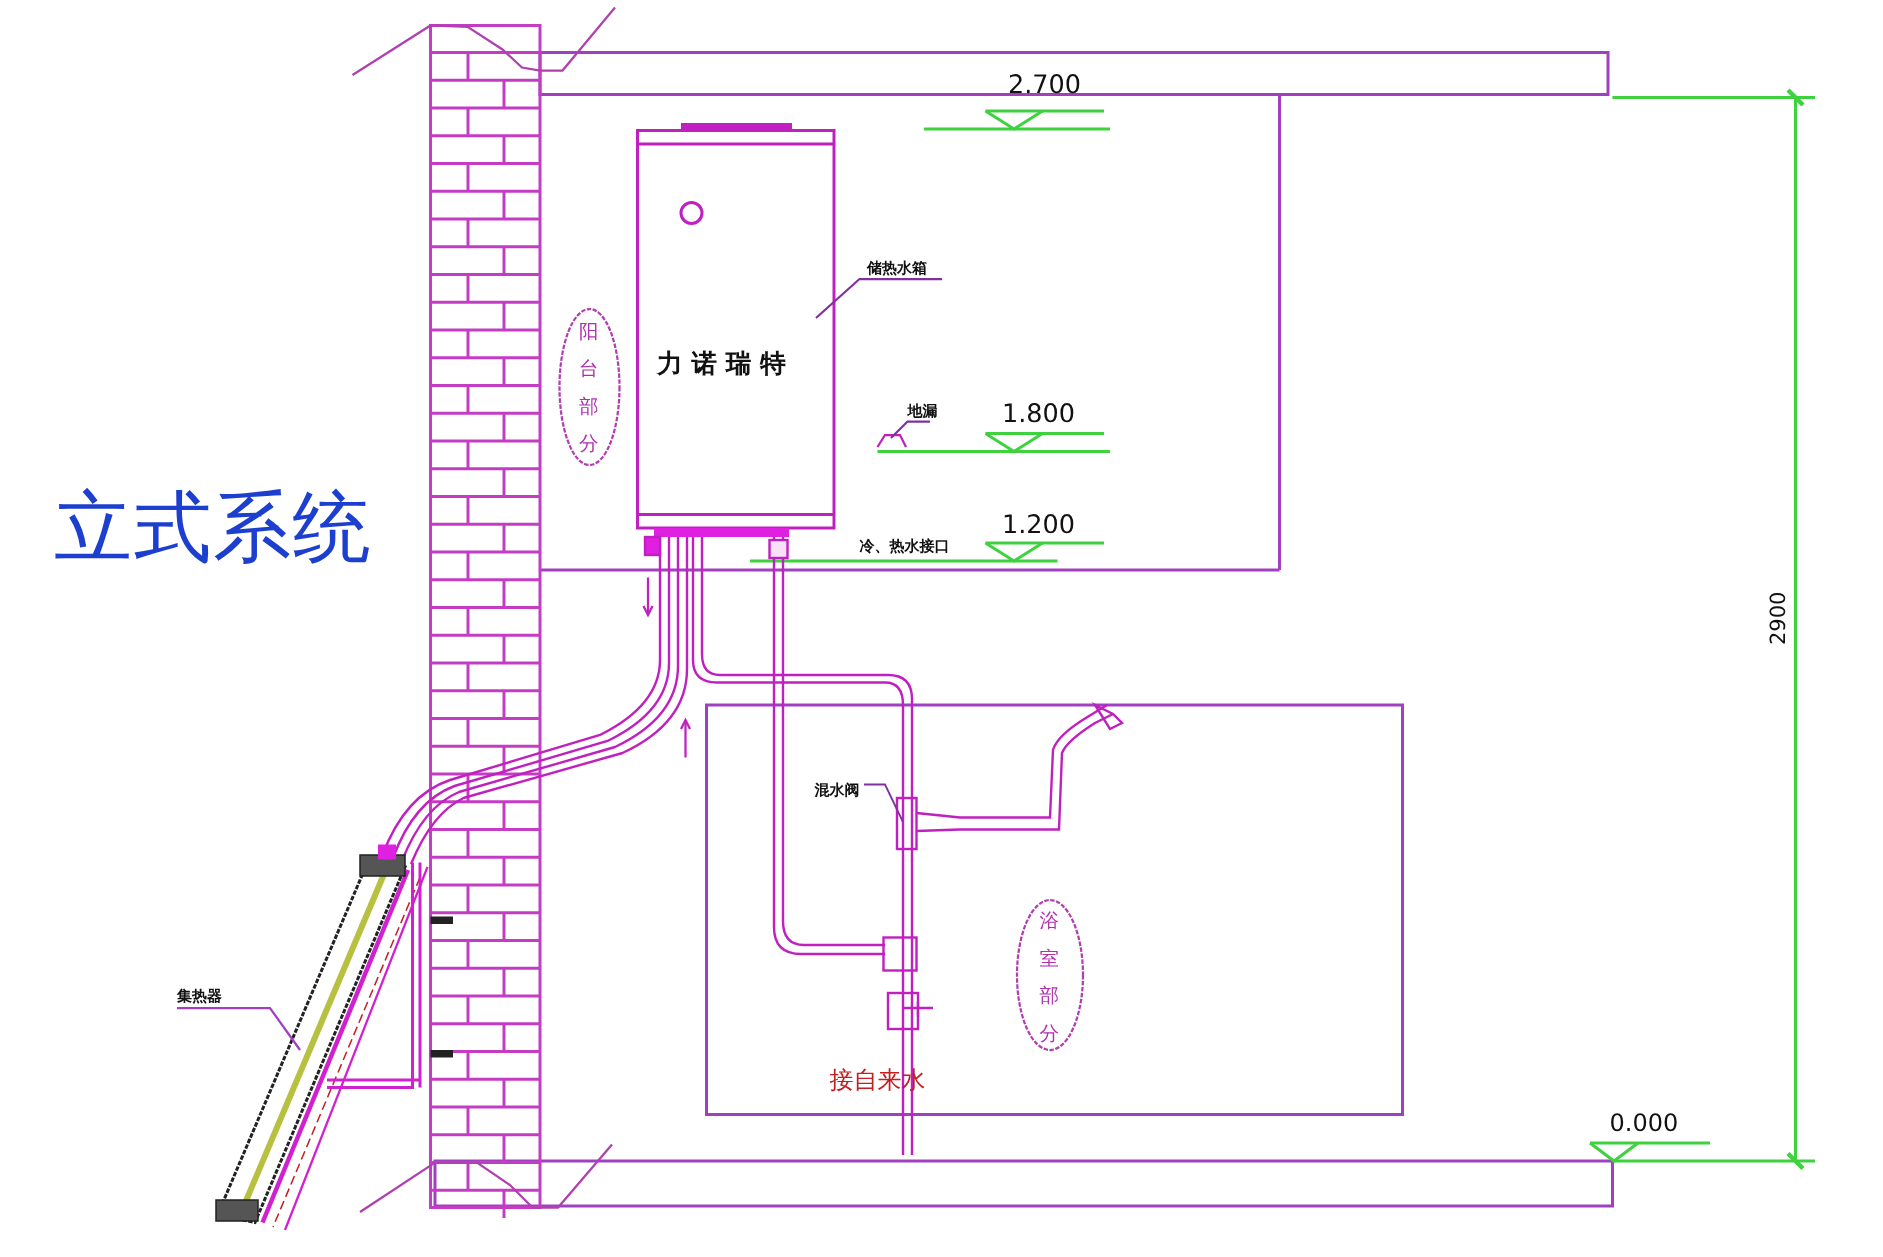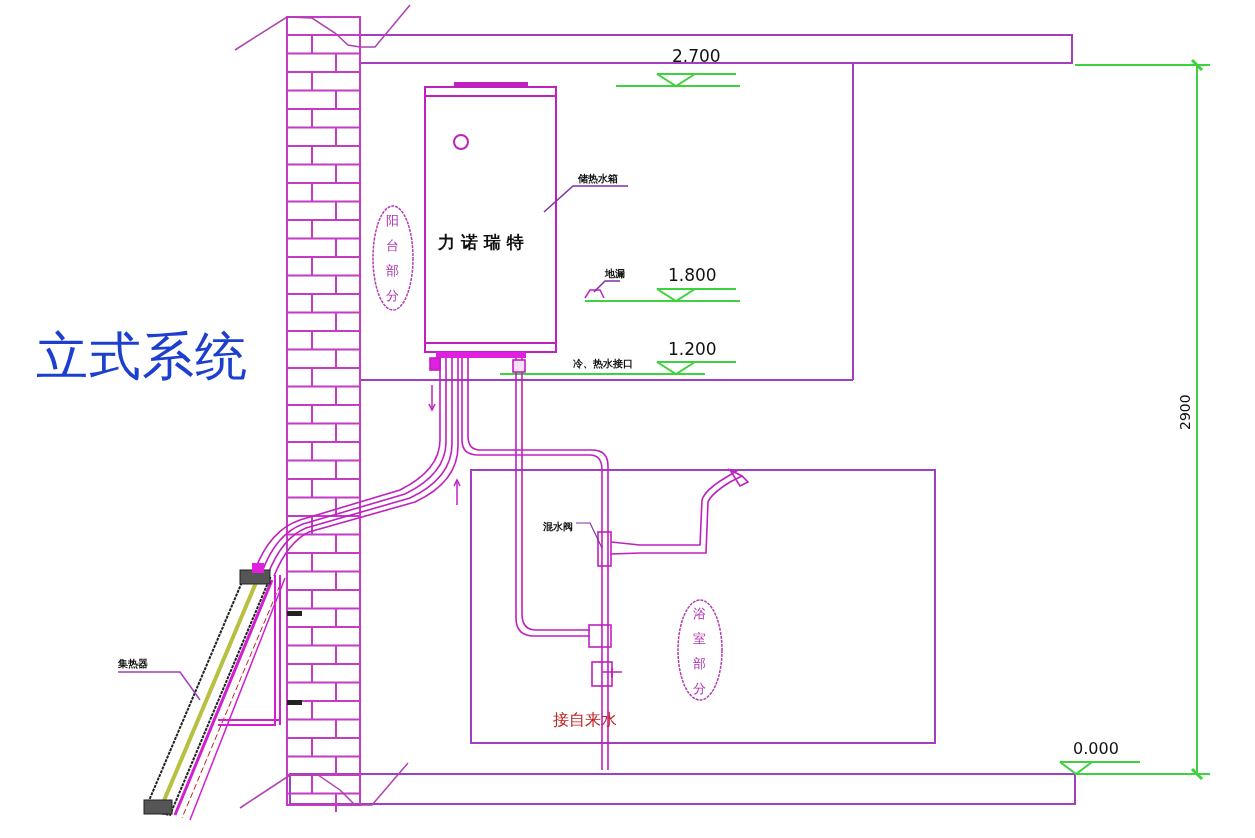--- a/index.html
+++ b/index.html
@@ -1,19 +1,19 @@
 <!DOCTYPE html>
 <html><head>
 <meta charset="utf-8">
 <style>
   html,body{margin:0;padding:0;background:#ffffff;}
   body{width:1255px;height:838px;position:relative;overflow:hidden;font-family:"DejaVu Sans",sans-serif;}
   svg{position:absolute;left:0;top:0;}
   .t{font-family:"DejaVu Sans",sans-serif;}
-  .title{position:absolute;left:36px;top:330px;font-size:52px;color:#1d3fcf;font-family:Liberation Sans, sans-serif;letter-spacing:1px;line-height:1;}
+  .title{position:absolute;left:36px;top:330px;font-size:52px;color:#1d3fcf;font-family:Liberation Mono, monospace;letter-spacing:1px;line-height:1;}
 </style>
 </head>
 <body>
 
 <div class="title">立式系统</div>
 
 <svg width="1255" height="838" viewBox="0 0 1255 838">
 
   <g fill="none" stroke="#a040c0" stroke-width="2">
     <rect x="360" y="35" width="712" height="28"></rect>

